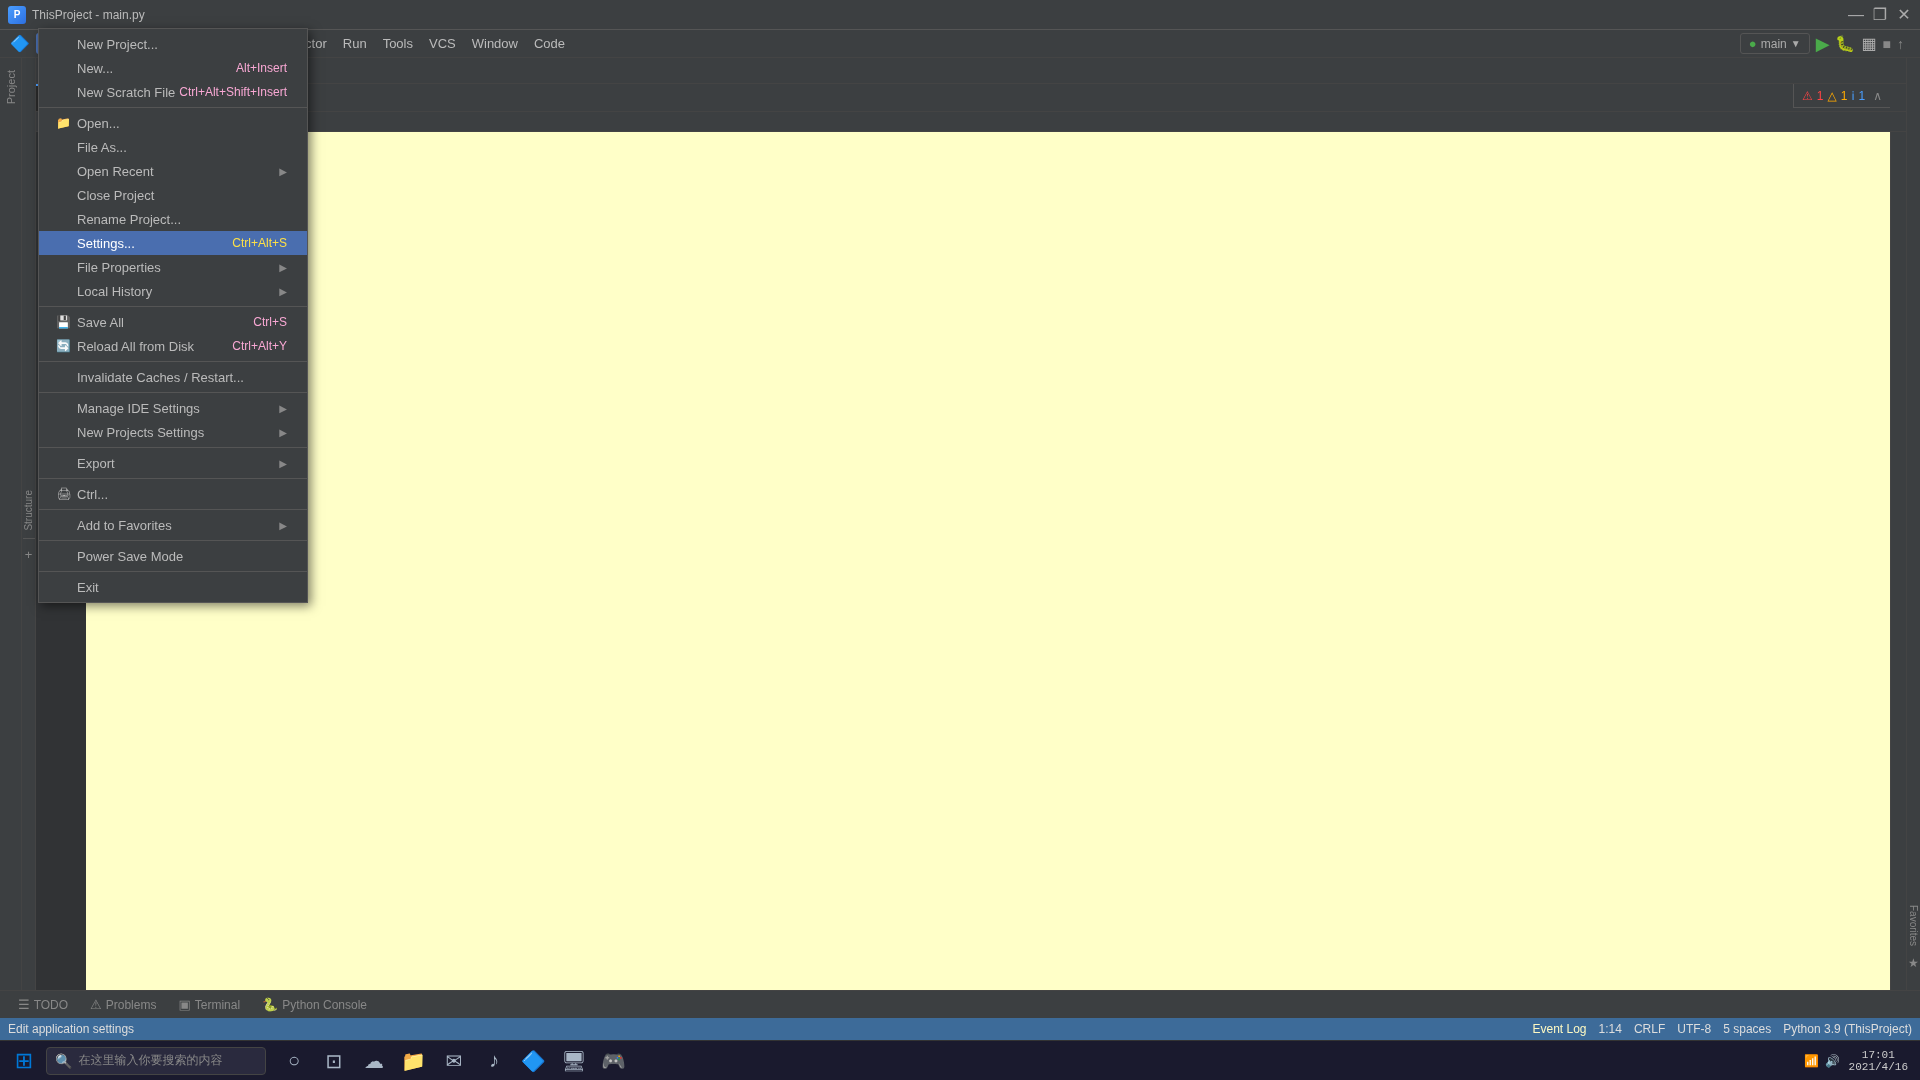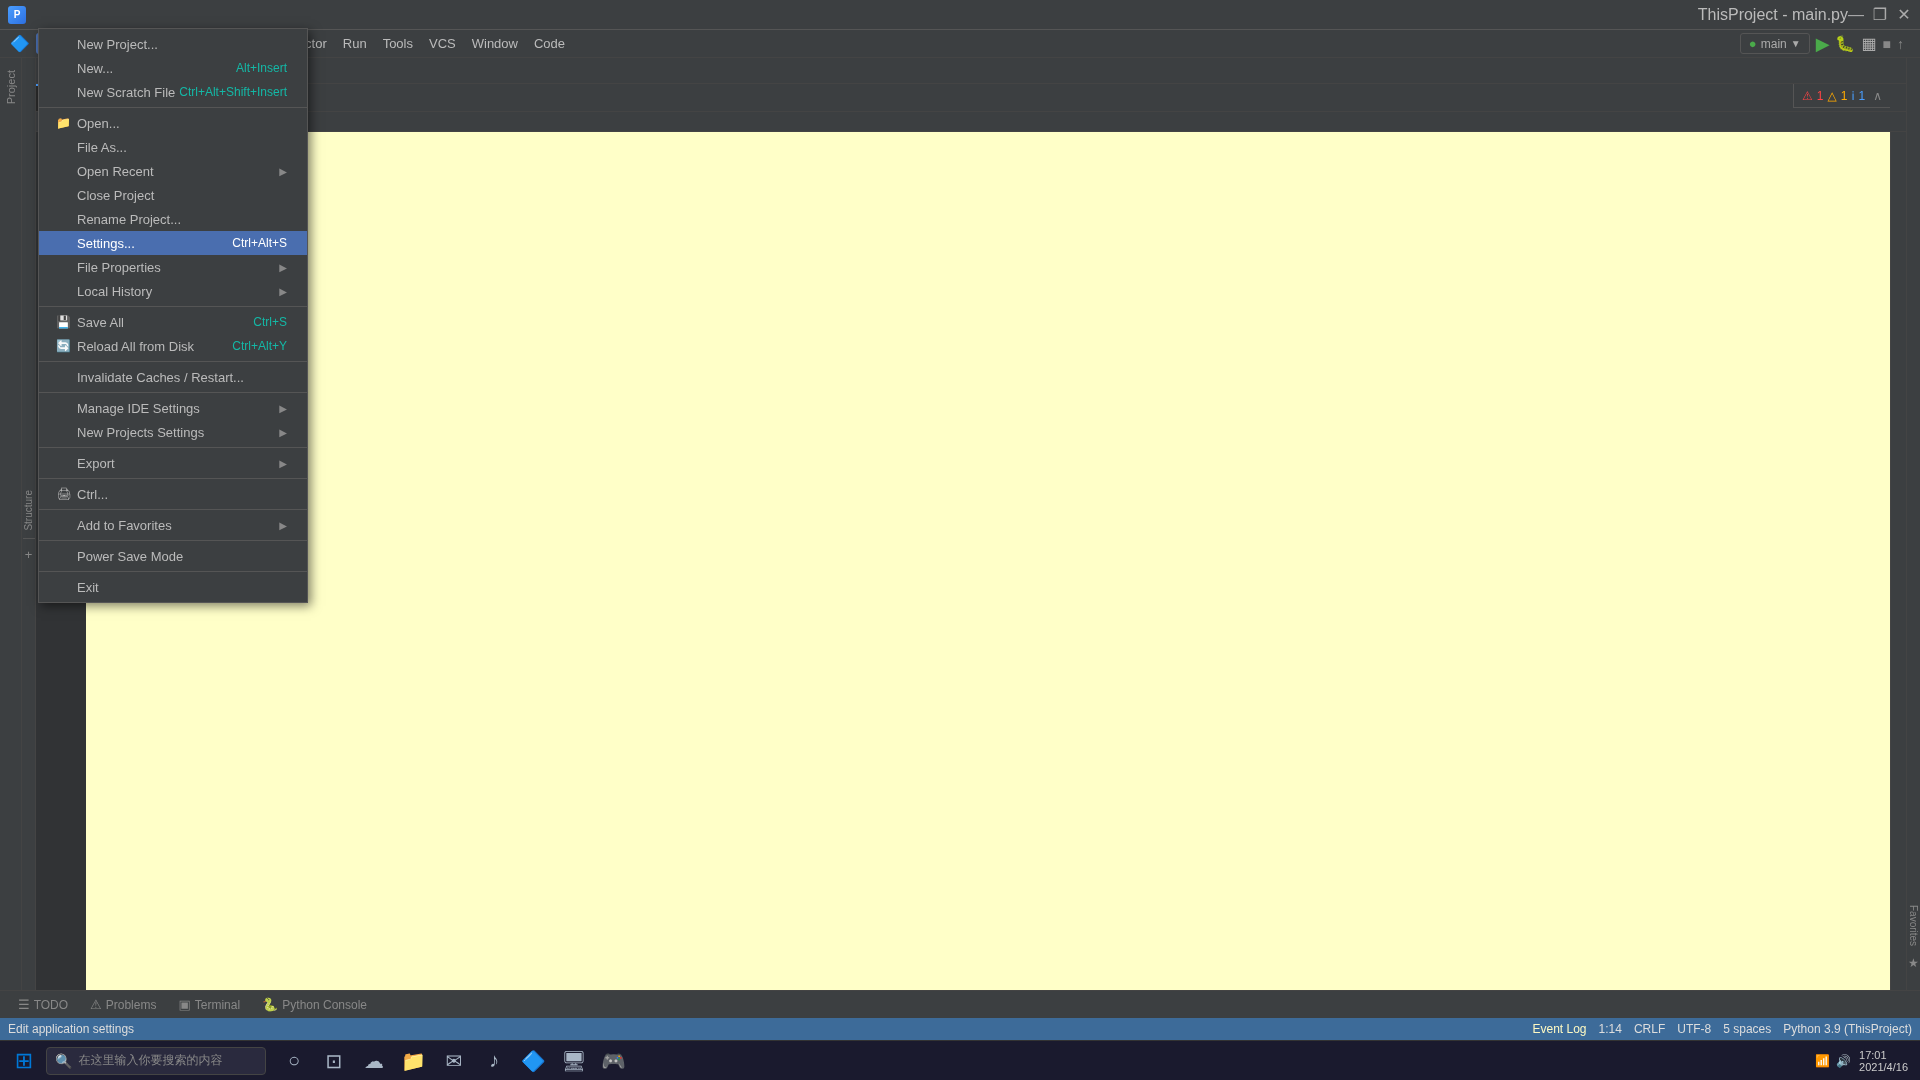--- a/index.html
+++ b/index.html
@@ -16,24 +16,24 @@
       position: relative;
     }
     .title-bar-app-icon {
       width: 18px; height: 18px; margin-right: 6px;
       background: linear-gradient(135deg, #4a9eff, #2d6fe0);
       border-radius: 3px;
       display: flex; align-items: center; justify-content: center;
       font-size: 10px; color: white; font-weight: bold;
     }
     .title-bar-project-label {
-      font-size: 16px;
+      font-size: 12px;
       color: #bbbbbb;
       flex: 1;
-      text-align: right;
+      text-align: left;
     }
     .title-bar-controls {
       display: flex; gap: 8px;
     }
     .title-bar-btn {
       width: 16px; height: 16px; font-size: 16px; cursor: pointer;
       color: #aaa; display: flex; align-items: center; justify-content: center;
     }
 
     
@@ -76,24 +76,24 @@
       font-size: 13px;
       height: 24px;
     }
     .dropdown-item.highlighted { background: #4a6eaf; color: white; }
     .dropdown-separator {
       height: 1px;
       background: #555;
       margin: 3px 0;
     }
     .shortcut {
-      color: #14b8a6;
+      color: #f9a8d4;
       font-size: 12px;
     }
-    .dropdown-item.highlighted .shortcut { color: #ffffff; }
+    .dropdown-item.highlighted .shortcut { color: #fde047; }
     .has-submenu::after {
       content: '▶';
       font-size: 10px;
       color: #888;
     }
     .item-icon {
       width: 18px;
       display: inline-flex;
       align-items: center;
       justify-content: center;
@@ -169,23 +169,24 @@
       display: flex; align-items: center; justify-content: center;
       cursor: pointer; border-radius: 4px;
       font-size: 20px;
     }
     .taskbar-right {
       margin-left: auto;
       display: flex; align-items: center; gap: 8px;
       padding-right: 8px;
     }
     .taskbar-clock {
-      text-align: left;
+      text-align: center;
       font-size: 11px;
       color: #ccc;
+      font-family: Liberation Mono, monospace;
     }
   </style>
 </head>
 <body>
 
 <div class="title-bar">
   <div class="title-bar-app-icon">P</div>
   <span class="title-bar-project-label">ThisProject - main.py</span>
   <div class="title-bar-controls">
     <div class="title-bar-btn">—</div>

